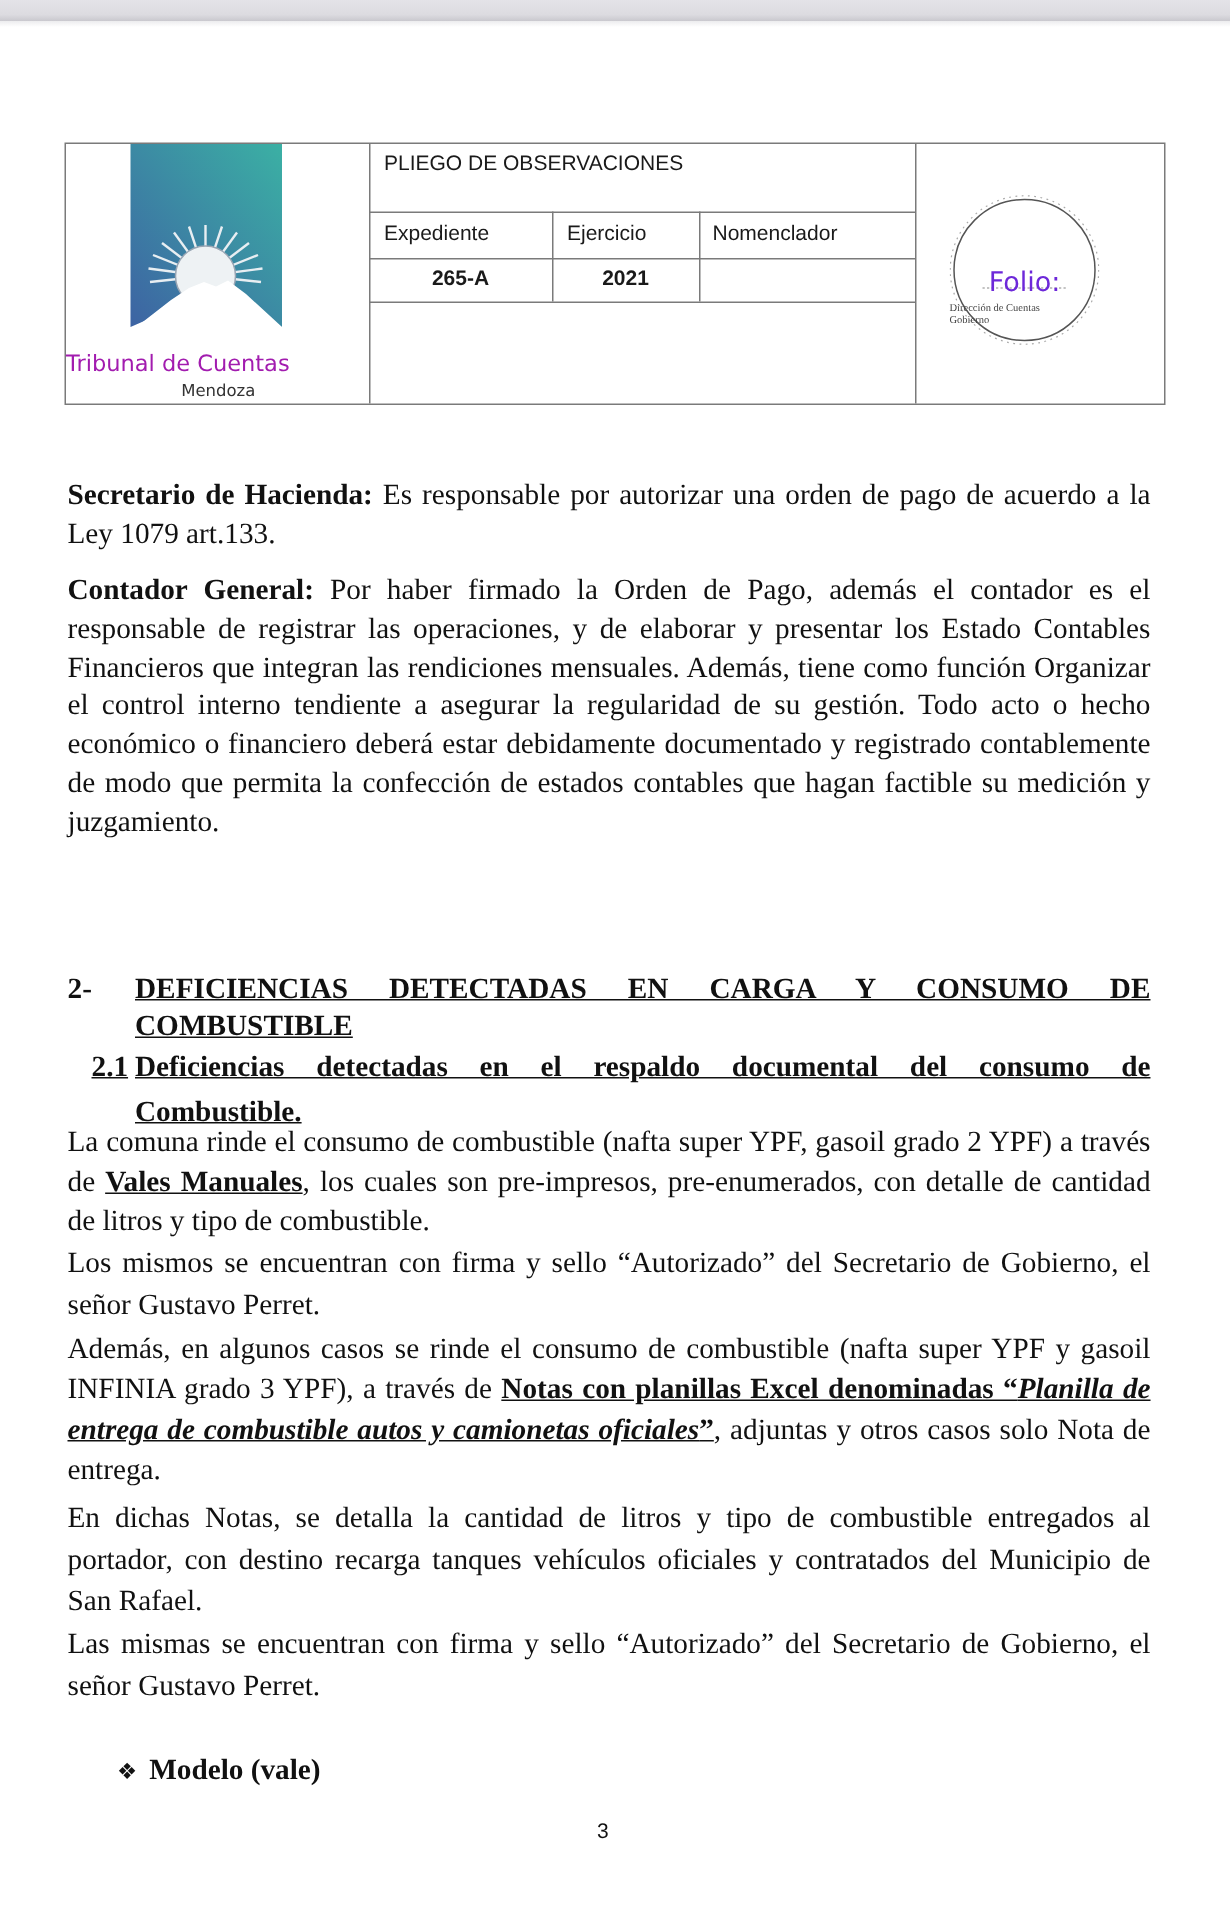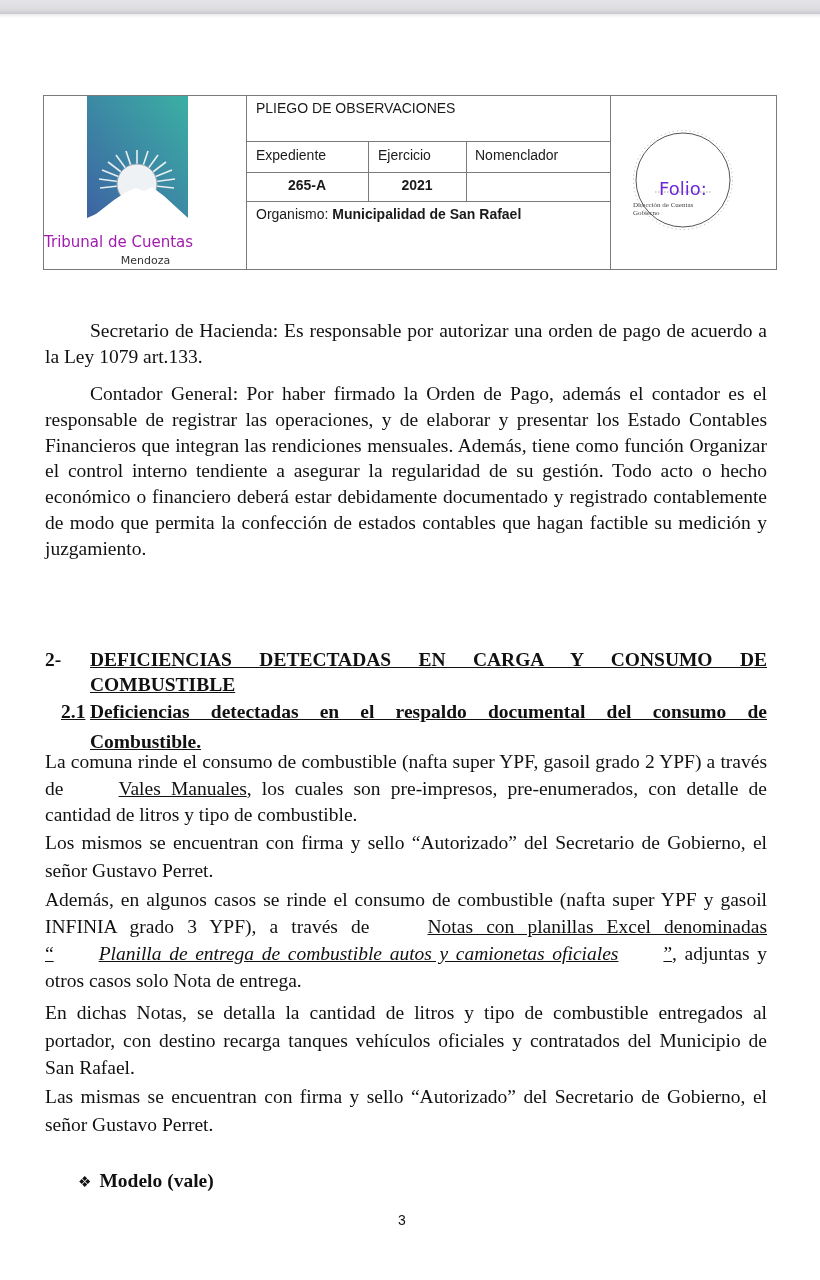--- a/index.html
+++ b/index.html
@@ -27,21 +27,21 @@
   .logo-sub { position: absolute; left: 0; width: 203px; top: 158px; text-align: center;
               font-family: "DejaVu Sans", sans-serif; font-size: 11px; color: #333; }
   .folio { position: absolute; left: 589px; top: 34px; width: 100px; height: 100px; }
   .folio-label { position: absolute; left: 589px; top: 46px; width: 100px; text-align: center;
                  font-family: "DejaVu Sans", sans-serif; font-size: 18px; color: #6d28d9; margin-top: 36px; }
   .folio-sub { position: absolute; left: 589px; top: 105px; width: 100px; 
                font-family: "Liberation Serif", serif; font-size: 7px; line-height: 8px; color: #444; }
   
   .para { position: absolute; left: 45px; width: 722px; font-size: 19.5px; line-height: 25.8px;
           text-align: justify; }
-  .para b { font-weight: normal; margin-left: 45px; }
+  .para b { font-weight: bold; }
   .u { text-decoration: underline; }
   .h2 { position: absolute; font-weight: bold; font-size: 19.5px; line-height: 25px; }
   .bullet { position: absolute; left: 78px; top: 1170px; font-size: 19.5px; font-weight: bold; }
   .pnum { position: absolute; left: 398px; top: 1212px; font-family: "Liberation Sans", sans-serif; font-size: 14px; }
 </style>
 </head>
 <body>
 
 <div class="topbar"></div>
 <div class="topbar-shadow"></div>
@@ -86,21 +86,20 @@
     <div class="logo-sub">Mendoza</div>
   </div>
 
   <div class="cell" style="left:212px; top:4px">PLIEGO DE OBSERVACIONES</div>
   <div class="cell" style="left:212px; top:51px">Expediente</div>
   <div class="cell" style="left:334px; top:51px">Ejercicio</div>
   <div class="cell" style="left:431px; top:51px">Nomenclador</div>
   <div class="cell" style="left:202px; width:122px; top:81px; text-align:center; font-weight:bold">265-A</div>
   <div class="cell" style="left:324px; width:98px; top:81px; text-align:center; font-weight:bold">2021</div>
   <div class="cell" style="left:422px; width:144px; top:81px; text-align:center; font-weight:bold"></div>
-  <div class="cell" style="left:212px; top:110px"><span>Organismo: </span><b>Municipalidad de San Rafael</b></div>
 
   <svg class="folio" viewBox="0 0 100 100">
     <circle cx="50" cy="50" r="47" fill="none" stroke="#555" stroke-width="1"></circle>
     <circle cx="50" cy="50" r="49.5" fill="none" stroke="#aaa" stroke-width="0.8" stroke-dasharray="1.2 3"></circle>
     <line x1="22" y1="62" x2="78" y2="62" stroke="#888" stroke-width="0.7" stroke-dasharray="1.5 1.5"></line>
   </svg>
   <div class="folio-label">Folio:</div>
   <div class="folio-sub">
     <div>Dirección de Cuentas</div>
     <div>Gobierno</div>

